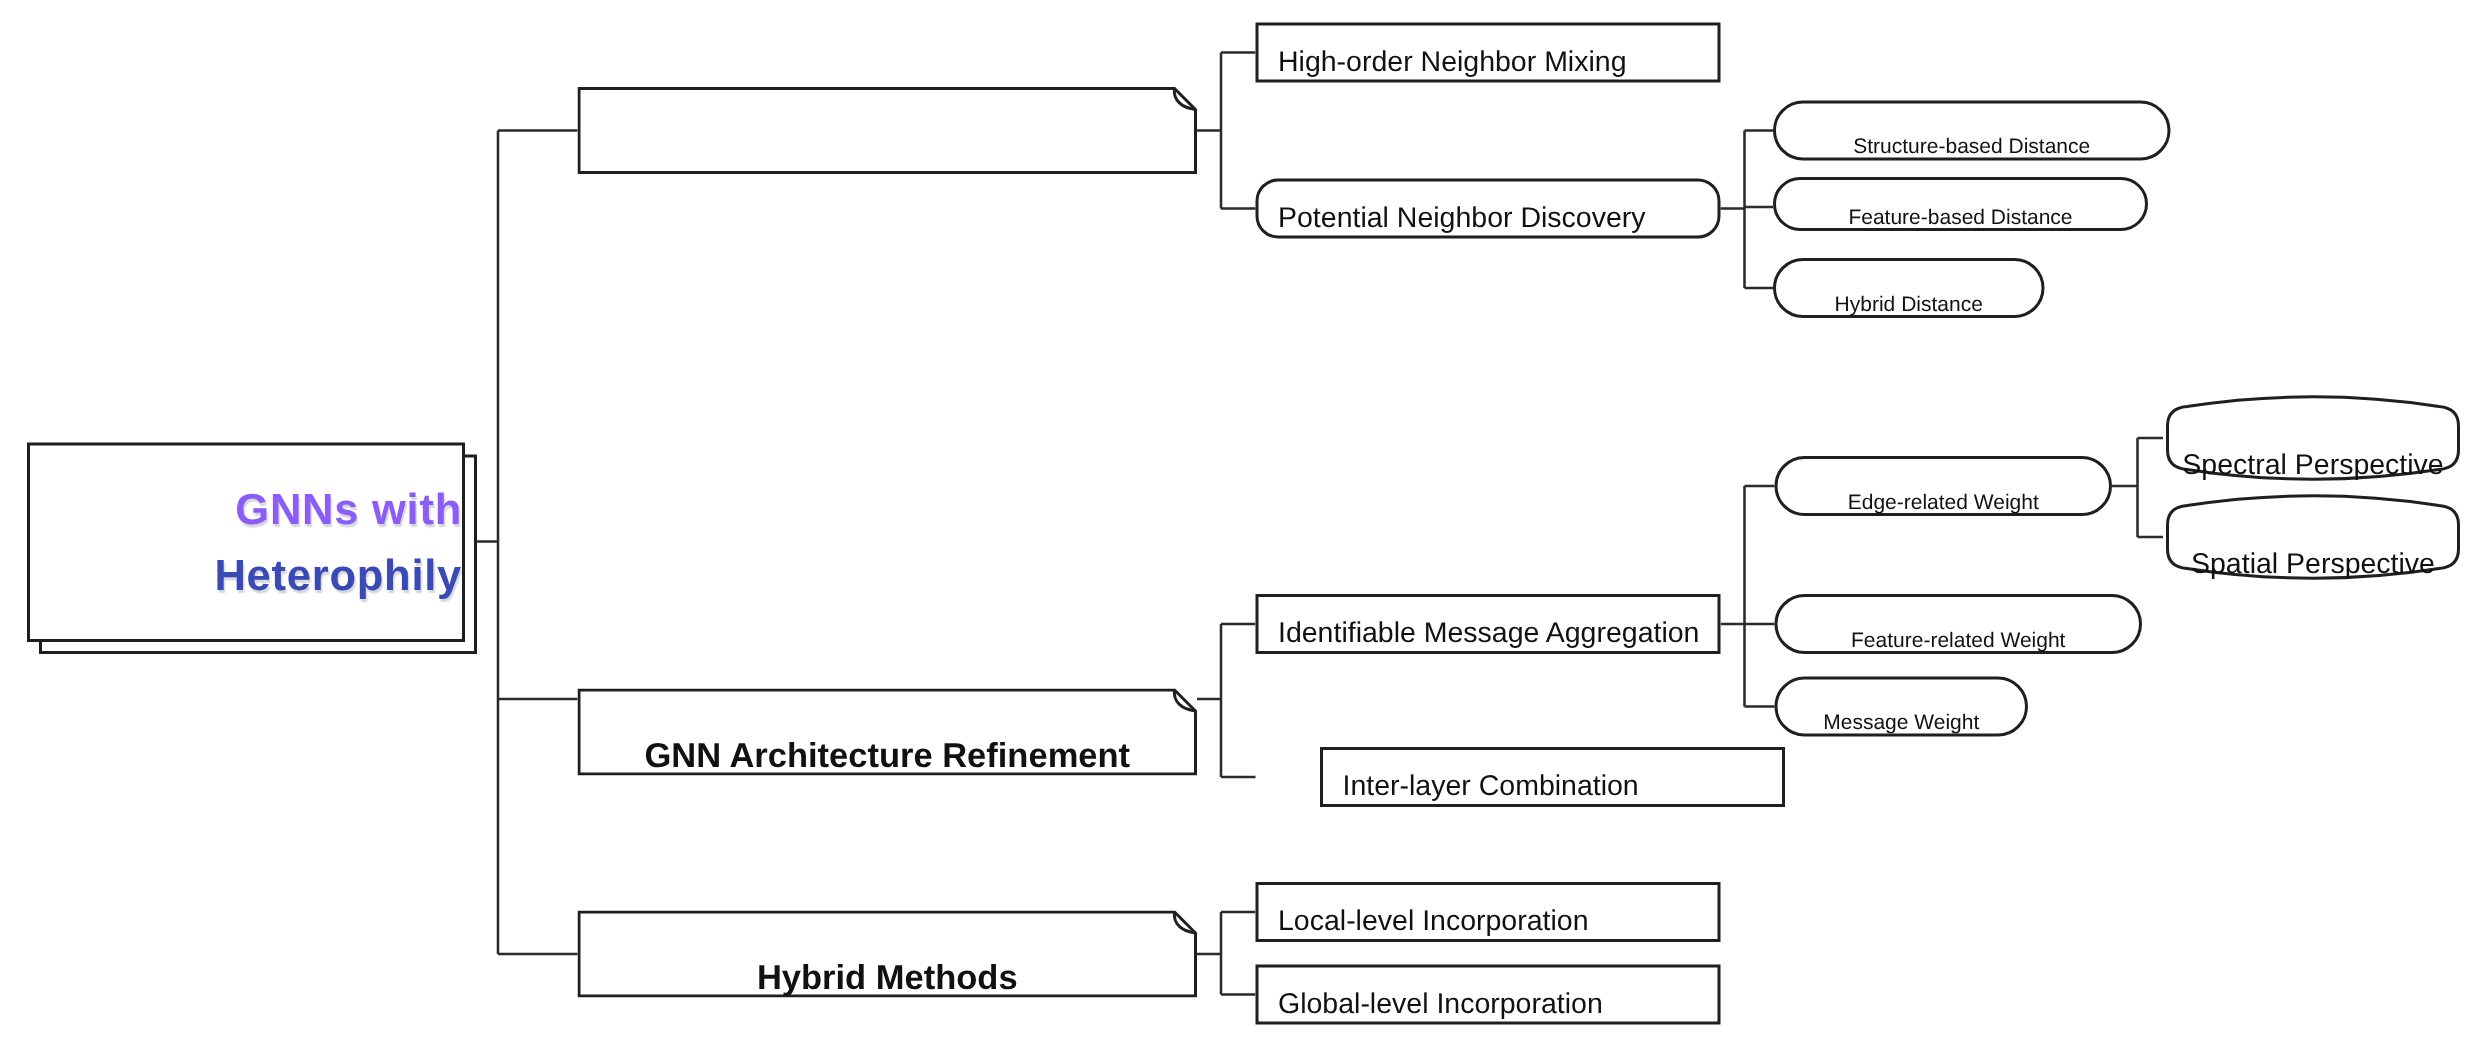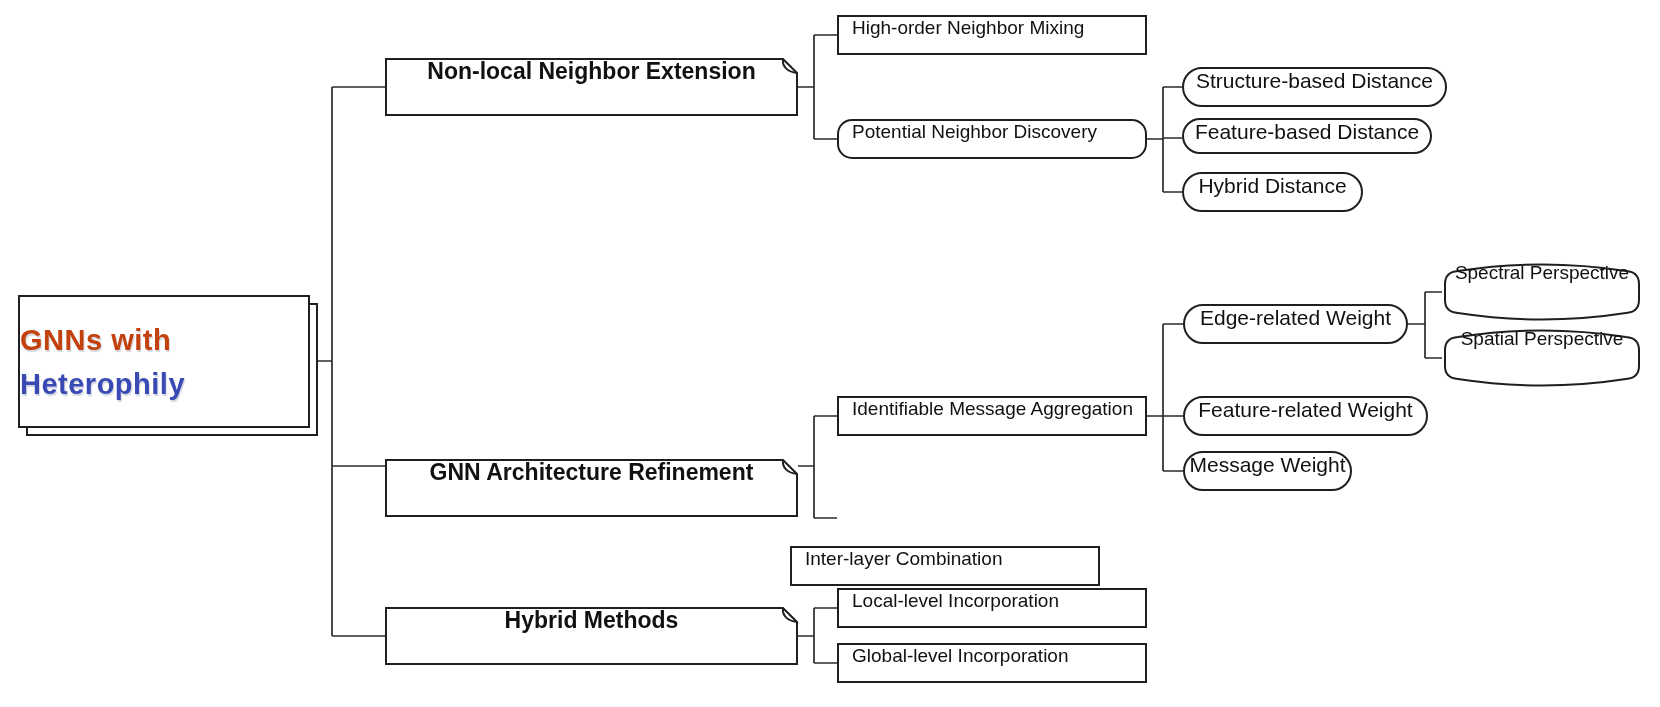--- a/index.html
+++ b/index.html
@@ -5,37 +5,37 @@
   html,body{margin:0;padding:0;background:#ffffff;}
   *{box-sizing:border-box;}
   #canvas{
     position:relative;
     width:1660px;height:707px;
     background:#ffffff;
     font-family:"Liberation Sans","DejaVu Sans",sans-serif;
     overflow:hidden;
   }
   #wires{position:absolute;left:0;top:0;z-index:0;}
-  .node{position:absolute;z-index:1;display:flex;align-items:flex-start;}
+  .node{position:absolute;z-index:1;display:flex;align-items:flex-end;}
   .box{background:#ffffff;border:2px solid #1f1f1f;}
   .shadowbox{z-index:0;}
   .root-box{z-index:1;flex-direction:column;justify-content:center;text-align:center;}
   .root-line{
     font-size:29px;font-weight:700;line-height:44px;
     letter-spacing:.5px;
     text-shadow:1px 2px 1px rgba(130,135,160,.35);
   }
   .lvl1{background:transparent;}
   .lvl1 .shape{position:absolute;left:0;top:0;}
   .lvl1 .lbl{
     position:relative;z-index:2;width:100%;text-align:center;
     font-size:23px;font-weight:700;color:#111;
   }
   .rect{font-size:19px;color:#111;padding-left:13px;white-space:nowrap;}
-  .pill{border-radius:20px;font-size:21px;color:#111;justify-content:center;white-space:nowrap;}
+  .pill{border-radius:20px;font-size:14px;color:#111;justify-content:center;white-space:nowrap;}
   .bulge{background:transparent;justify-content:center;}
   .bulge .shape{position:absolute;left:0;top:0;}
   .bulge .lbl{position:relative;z-index:2;font-size:19px;color:#111;white-space:nowrap;}
 </style>
 </head>
 <body>
 
 <div id="canvas">
 
   <svg id="wires" width="1660" height="707" viewBox="0 0 1660 707">
@@ -45,30 +45,29 @@
       <path d="M1147 139 H1163 M1163 87 V192 M1163 87 H1182 M1163 138 H1182 M1163 192 H1182"></path>
       <path d="M798 466 H814 M814 416 V518 M814 416 H837 M814 518 H837"></path>
       <path d="M1147 416 H1163 M1163 324 V471 M1163 324 H1183 M1163 416 H1183 M1163 471 H1183"></path>
       <path d="M1408 324 H1425 M1425 292 V358 M1425 292 H1442 M1425 358 H1442"></path>
       <path d="M798 636 H814 M814 608 V663 M814 608 H837 M814 663 H837"></path>
     </g>
   </svg>
 
   <div class="node box shadowbox" style="left:26px;top:303px;width:292px;height:133px;"></div>
   <div class="node box root-box" style="left:18px;top:295px;width:292px;height:133px;">
-    <span class="root-line" style="color: #c2410c;">GNNs with</span>
+    <span class="root-line" style="color: #8b5cf6;">GNNs with</span>
     <span class="root-line" style="color: rgb(58, 74, 181);">Heterophily</span>
   </div>
 
   <div class="node lvl1" style="left:385px;top:58px;width:413px;height:58px;">
     <svg class="shape" width="413" height="58" viewBox="0 0 413 58">
       <path d="M1 1 L398 1 L412 15 L412 57 L1 57 Z" fill="#ffffff" stroke="#1f1f1f" stroke-width="2"></path>
       <path d="M398 1 C397 9 403 14 412 15" fill="none" stroke="#1f1f1f" stroke-width="2"></path>
     </svg>
-    <span class="lbl">Non-local Neighbor Extension</span>
   </div>
 
   <div class="node lvl1" style="left:385px;top:459px;width:413px;height:58px;">
     <svg class="shape" width="413" height="58" viewBox="0 0 413 58">
       <path d="M1 1 L398 1 L412 15 L412 57 L1 57 Z" fill="#ffffff" stroke="#1f1f1f" stroke-width="2"></path>
       <path d="M398 1 C397 9 403 14 412 15" fill="none" stroke="#1f1f1f" stroke-width="2"></path>
     </svg>
     <span class="lbl">GNN Architecture Refinement</span>
   </div>
 
@@ -82,21 +81,21 @@
 
   <div class="node box rect" style="left:837px;top:15px;width:310px;height:40px;">
     <span>High-order Neighbor Mixing</span>
   </div>
   <div class="node box rect" style="left:837px;top:119px;width:310px;height:40px;border-radius:15px;">
     <span>Potential Neighbor Discovery</span>
   </div>
   <div class="node box rect" style="left:837px;top:396px;width:310px;height:40px;">
     <span>Identifiable Message Aggregation</span>
   </div>
-  <div class="node box rect" style="left:790px;top:498px;width:310px;height:40px;margin-top:48px;">
+  <div class="node box rect" style="left:880px;top:498px;width:310px;height:40px;">
     <span>Inter-layer Combination</span>
   </div>
   <div class="node box rect" style="left:837px;top:588px;width:310px;height:40px;">
     <span>Local-level Incorporation</span>
   </div>
   <div class="node box rect" style="left:837px;top:643px;width:310px;height:40px;">
     <span>Global-level Incorporation</span>
   </div>
 
   <div class="node box pill" style="left:1182px;top:67px;width:265px;height:40px;">

